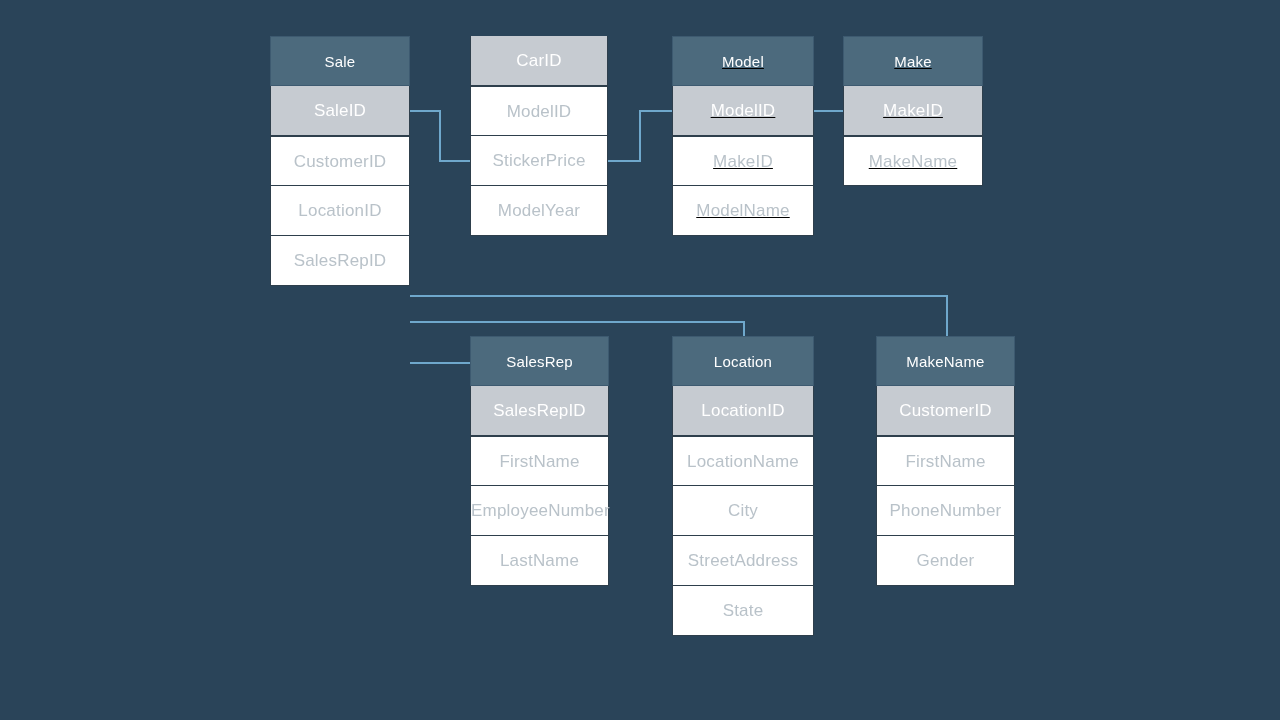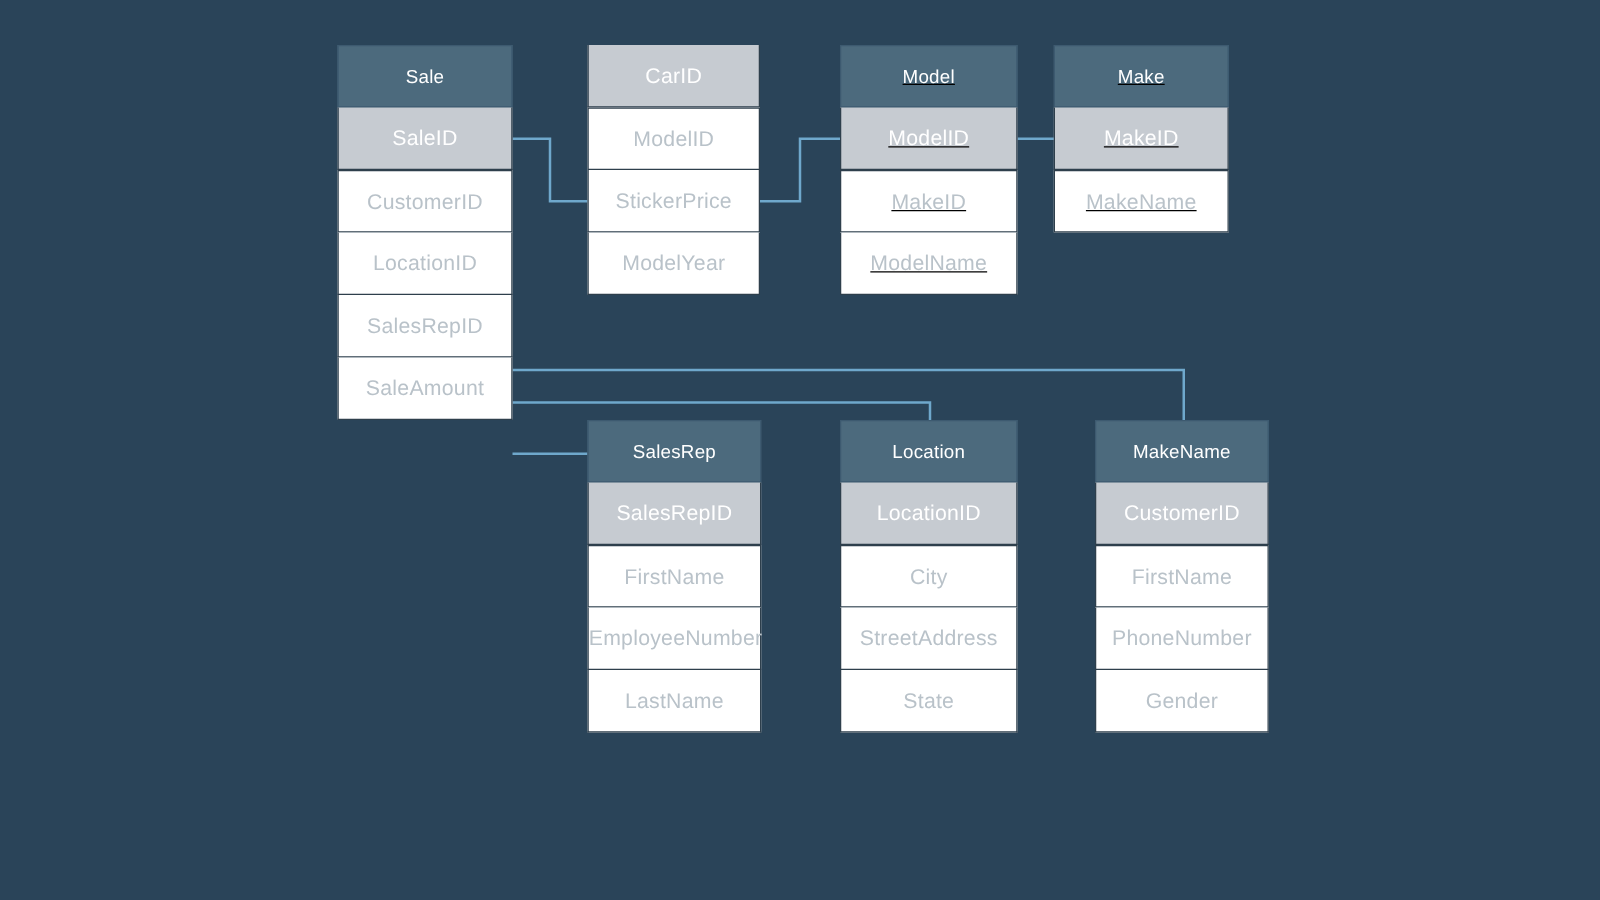--- a/index.html
+++ b/index.html
@@ -76,21 +76,20 @@
       <path d="M 410 363 L 470 363" fill="none" stroke="#6fa8cc" stroke-width="2" stroke-linecap="butt" stroke-linejoin="miter"></path>
     </svg>
 
   <div id="entities-layer">
       <div class="entity" style="left: 270px; top: 36px; width: 140px;">
         <div class="entity-header">Sale</div>
         <div class="field pk">SaleID</div>
         <div class="field">CustomerID</div>
         <div class="field">LocationID</div>
         <div class="field">SalesRepID</div>
-        <div class="field">SaleAmount</div>
       </div>
       <div class="entity" style="left: 470px; top: 36px; width: 138px;">
         <div class="field pk">CarID</div>
         <div class="field">ModelID</div>
         <div class="field">StickerPrice</div>
         <div class="field">ModelYear</div>
       </div>
       <div class="entity" style="left: 672px; top: 36px; width: 142px; text-decoration: underline;">
         <div class="entity-header">Model</div>
         <div class="field pk">ModelID</div>
@@ -105,20 +104,21 @@
       <div class="entity" style="left: 470px; top: 336px; width: 139px;">
         <div class="entity-header">SalesRep</div>
         <div class="field pk">SalesRepID</div>
         <div class="field">FirstName</div>
         <div class="field">EmployeeNumber</div>
         <div class="field">LastName</div>
       </div>
       <div class="entity" style="left: 672px; top: 336px; width: 142px;">
         <div class="entity-header">Location</div>
         <div class="field pk">LocationID</div>
+        <div class="field">LocationName</div>
         <div class="field">City</div>
         <div class="field">StreetAddress</div>
         <div class="field">State</div>
       </div>
       <div class="entity" style="left: 876px; top: 336px; width: 139px;">
         <div class="entity-header">MakeName</div>
         <div class="field pk">CustomerID</div>
         <div class="field">FirstName</div>
         <div class="field">PhoneNumber</div>
         <div class="field">Gender</div>

